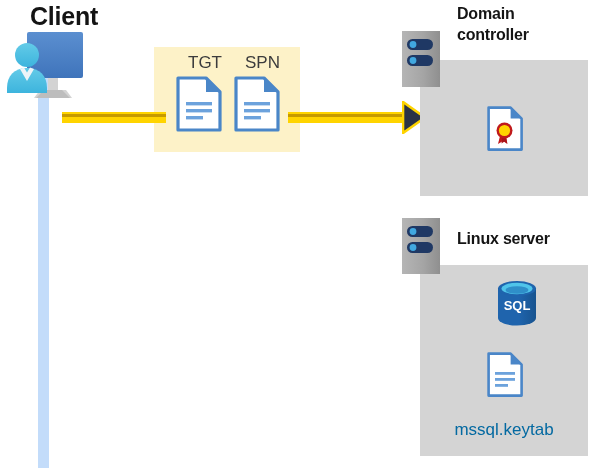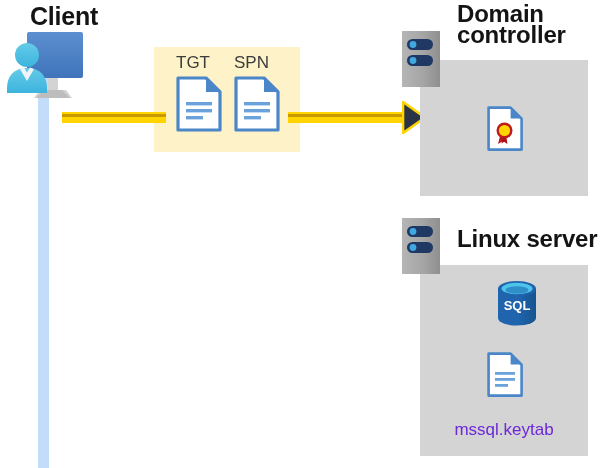--- a/index.html
+++ b/index.html
@@ -79,60 +79,60 @@
     top: 101px;
     width: 24px;
     height: 33px;
   }
 
   
   .doc-icon { position: relative; }
   .doc-label {
     font-size: 17px;
     color: #3c3c3c;
-    text-align: left;
+    text-align: right;
   }
 
   
   .tgt-group { left: 176px; top: 52px; width: 46px; }
   .spn-group { left: 234px; top: 52px; width: 46px; }
   .doc-caption { height: 24px; line-height: 22px; }
 
   
   .gray-panel { background: #d4d4d4; }
   .dc-panel    { left: 420px; top: 60px;  width: 168px; height: 136px; }
   .linux-panel { left: 420px; top: 265px; width: 168px; height: 191px; }
 
   
   .server-icon { width: 38px; height: 56px; }
   .dc-server    { left: 402px; top: 31px; }
   .linux-server { left: 402px; top: 218px; }
 
   
   .server-title {
-    font-size: 24px;
+    font-size: 16px;
     font-weight: bold;
     line-height: 21px;
     color: #141414;
     letter-spacing: -0.2px;
   }
   .dc-title    { left: 457px; top: 3px;   width: 140px; }
   .linux-title { left: 457px; top: 228px; width: 150px; }
 
   
   .cert-icon   { left: 487px; top: 106px; width: 36px; height: 45px; }
   .sql-icon    { left: 484px; top: 279px; width: 42px; height: 48px; margin-left: 12px; }
   .keytab-icon { left: 487px; top: 352px; width: 36px; height: 45px; }
   .keytab-label {
     left: 420px;
     top: 420px;
     width: 168px;
     text-align: center;
     font-size: 17px;
-    color: #6d28d9;
+    color: #0369a1;
   }
 </style>
 </head>
 <body>
 
 <div class="stage">
 
   <div class="abs client-label">Client</div>
 
   <div class="abs lifeline"></div>

